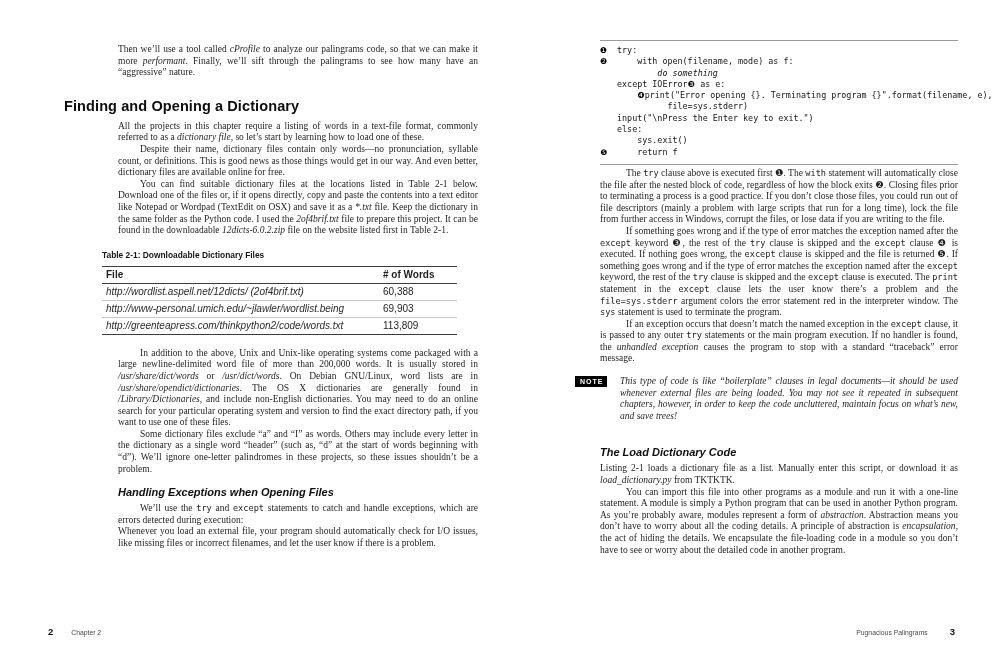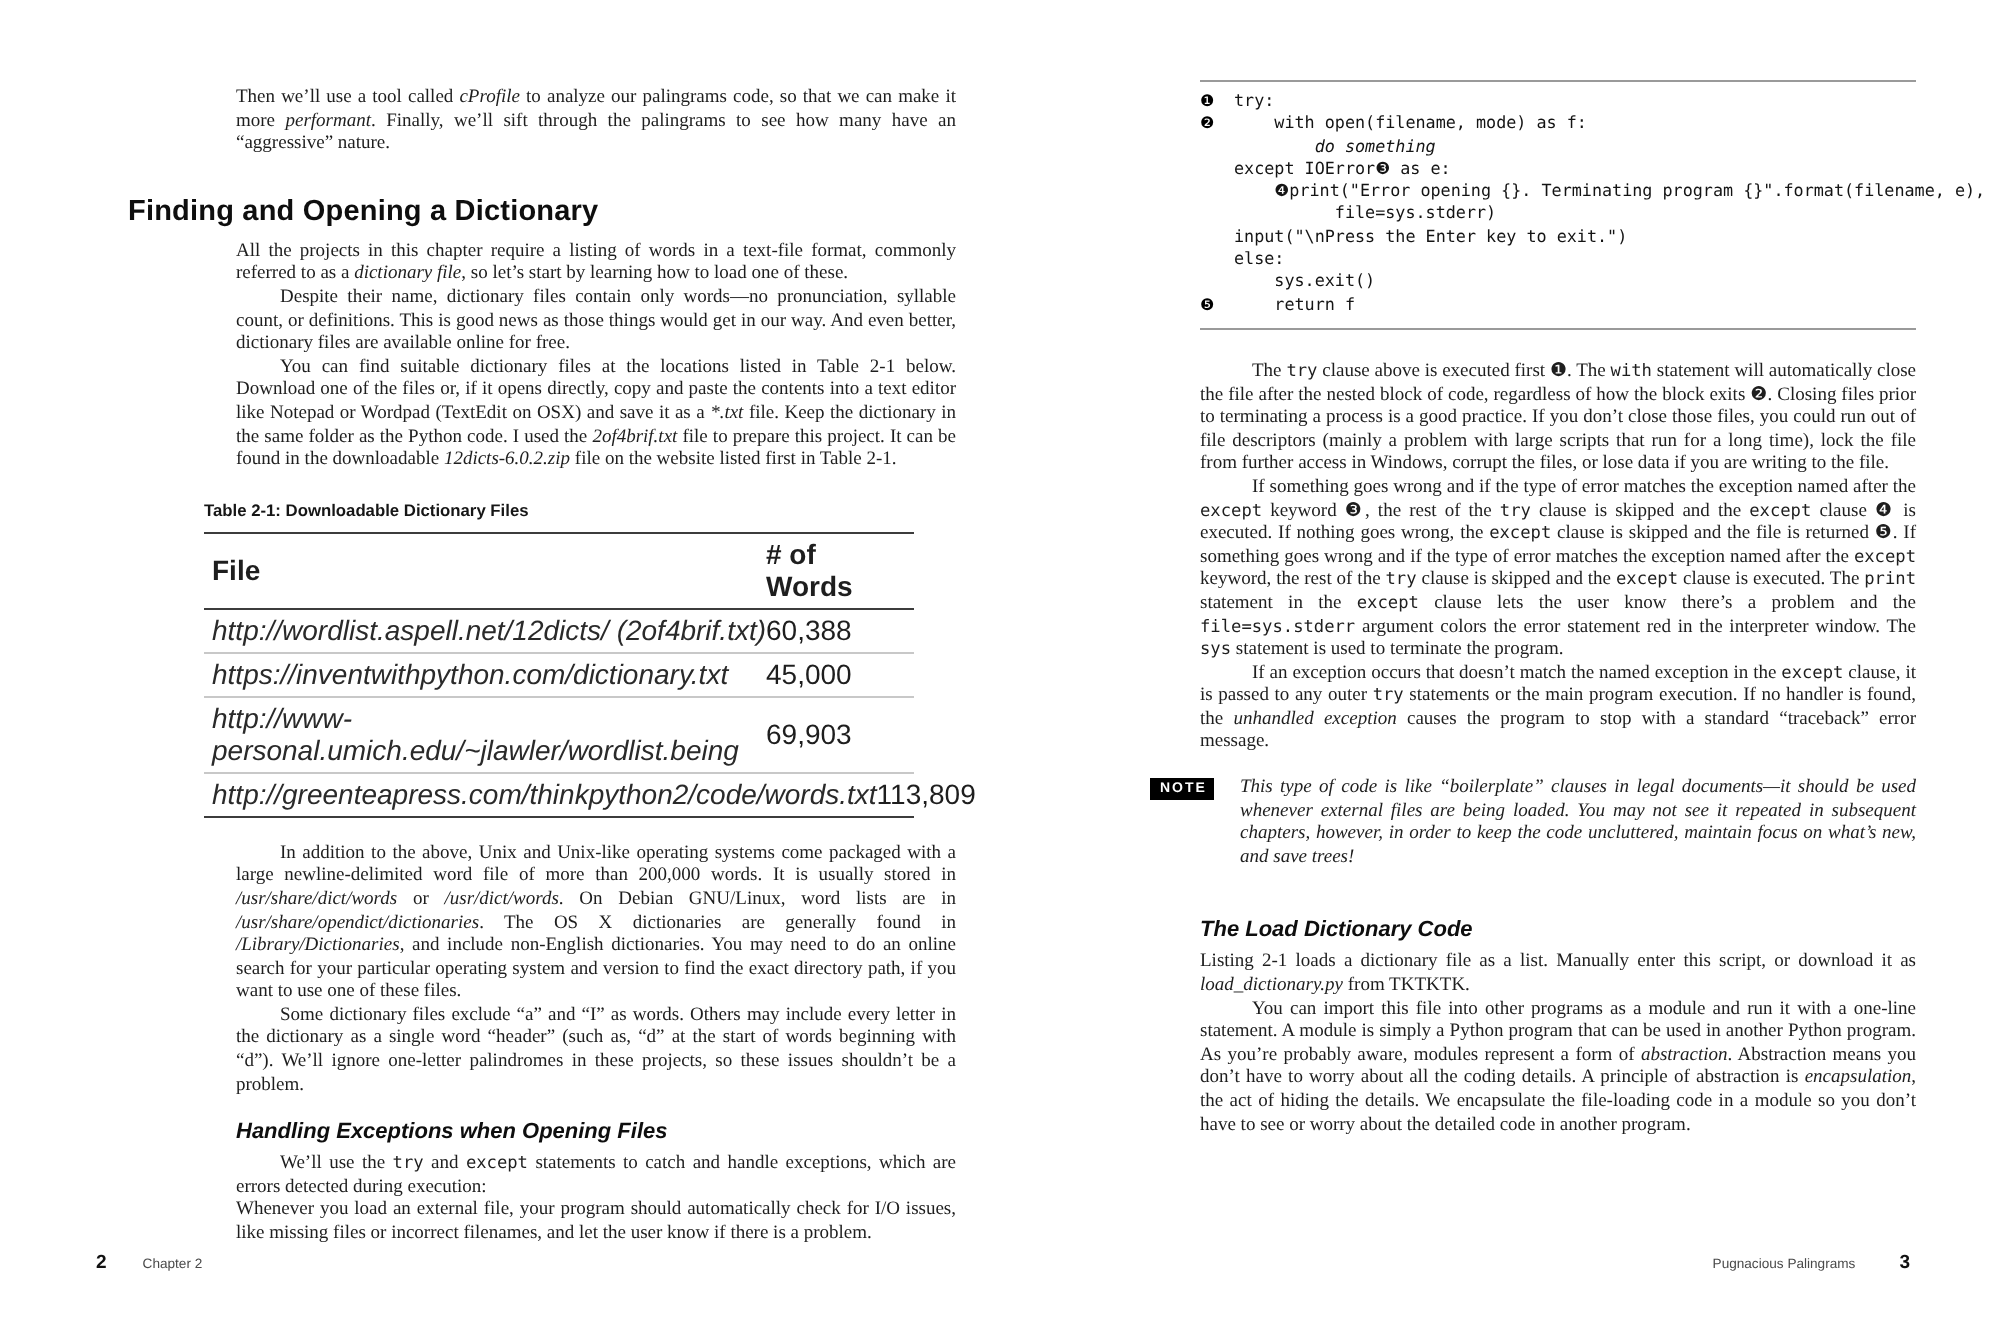--- a/index.html
+++ b/index.html
@@ -26,21 +26,21 @@
       margin:19px 0 7px 0; }
   h2.subhead { font-family:"Liberation Sans",sans-serif; font-weight:bold;
       font-style:italic; font-size:11px; color:#0e0e0e;
       margin:11px 0 5px 54px; }
   .page-right h2.subhead { margin-left:0; }
 
   .table-label { font-family:"Liberation Sans",sans-serif; font-weight:bold;
       font-size:8.4px; margin:13px 0 6px 38px; color:#161616; }
   .dtable { margin-left:38px; width:355px;
       border-top:1.5px solid #3c3c3c; border-bottom:1.5px solid #3c3c3c;
-      font-family:"Liberation Sans",sans-serif; font-size:14px; }
+      font-family:"Liberation Sans",sans-serif; font-size:10px; }
   .trow { display:flex; align-items:center; padding:2.5px 4px;
       border-bottom:1px solid #c8c8c8; min-height:12px; }
   .trow.head { border-bottom:1px solid #3c3c3c; font-weight:bold; }
   .trow:last-child { border-bottom:none; }
   .cell-file  { flex:1 1 auto; }
   .trow:not(.head) .cell-file { font-style:italic; color:#2a2a2a; }
   .cell-words { flex:0 0 70px; }
 
   .footer { position:absolute; top:621px; font-family:"Liberation Sans",sans-serif; }
   .footer-left  { left:48px; }
@@ -55,21 +55,21 @@
   .code-block { border-top:1px solid #9a9a9a; border-bottom:1px solid #9a9a9a;
       padding:4px 0 6px 0; }
   .code-line { display:flex; line-height:11.3px; }
   .gutter { flex:0 0 17px; font-family:"DejaVu Sans",sans-serif; font-size:8px;
       color:#000; line-height:11.3px; }
   .code-text { font-family:"DejaVu Sans Mono","Liberation Mono",monospace;
       font-size:8.4px; white-space:pre; color:#141414; }
   .code-text.pseudo { font-style:italic; }
   .col-right .body { margin-left:0; width:358px; }
   .col-right .body.ind { text-indent:26px; }
-  .para-block { margin-top:16px; }
+  .para-block { margin-top:3px; }
 
   .note { position:relative; margin:11px 0 0 0; padding-left:20px; }
   .note-badge { position:absolute; left:-25px; top:0px; background:#000;
       color:#fff; font-family:"Liberation Sans",sans-serif; font-weight:bold;
       font-size:7px; letter-spacing:1px; padding:2px 4px 2px 5px; }
   .note-text { font-size:9.5px; line-height:11.6px; font-style:italic;
       text-align:justify; width:338px; }
 
   .load-head { margin-top:24px !important; }
 </style>
@@ -86,24 +86,20 @@
 
     <div class="table-label">Table 2-1: Downloadable Dictionary Files</div>
     <div class="dtable">
       <div class="trow head">
         <span class="cell-file">File</span>
         <span class="cell-words"># of Words</span>
       </div>
       <div class="trow">
         <span class="cell-file">http://wordlist.aspell.net/12dicts/ (2of4brif.txt)</span>
         <span class="cell-words">60,388</span>
-      </div>
-      <div class="trow">
-        <span class="cell-file">https://inventwithpython.com/dictionary.txt</span>
-        <span class="cell-words">45,000</span>
       </div>
       <div class="trow">
         <span class="cell-file">http://www-personal.umich.edu/~jlawler/wordlist.being</span>
         <span class="cell-words">69,903</span>
       </div>
       <div class="trow">
         <span class="cell-file">http://greenteapress.com/thinkpython2/code/words.txt</span>
         <span class="cell-words">113,809</span>
       </div>
     </div>

